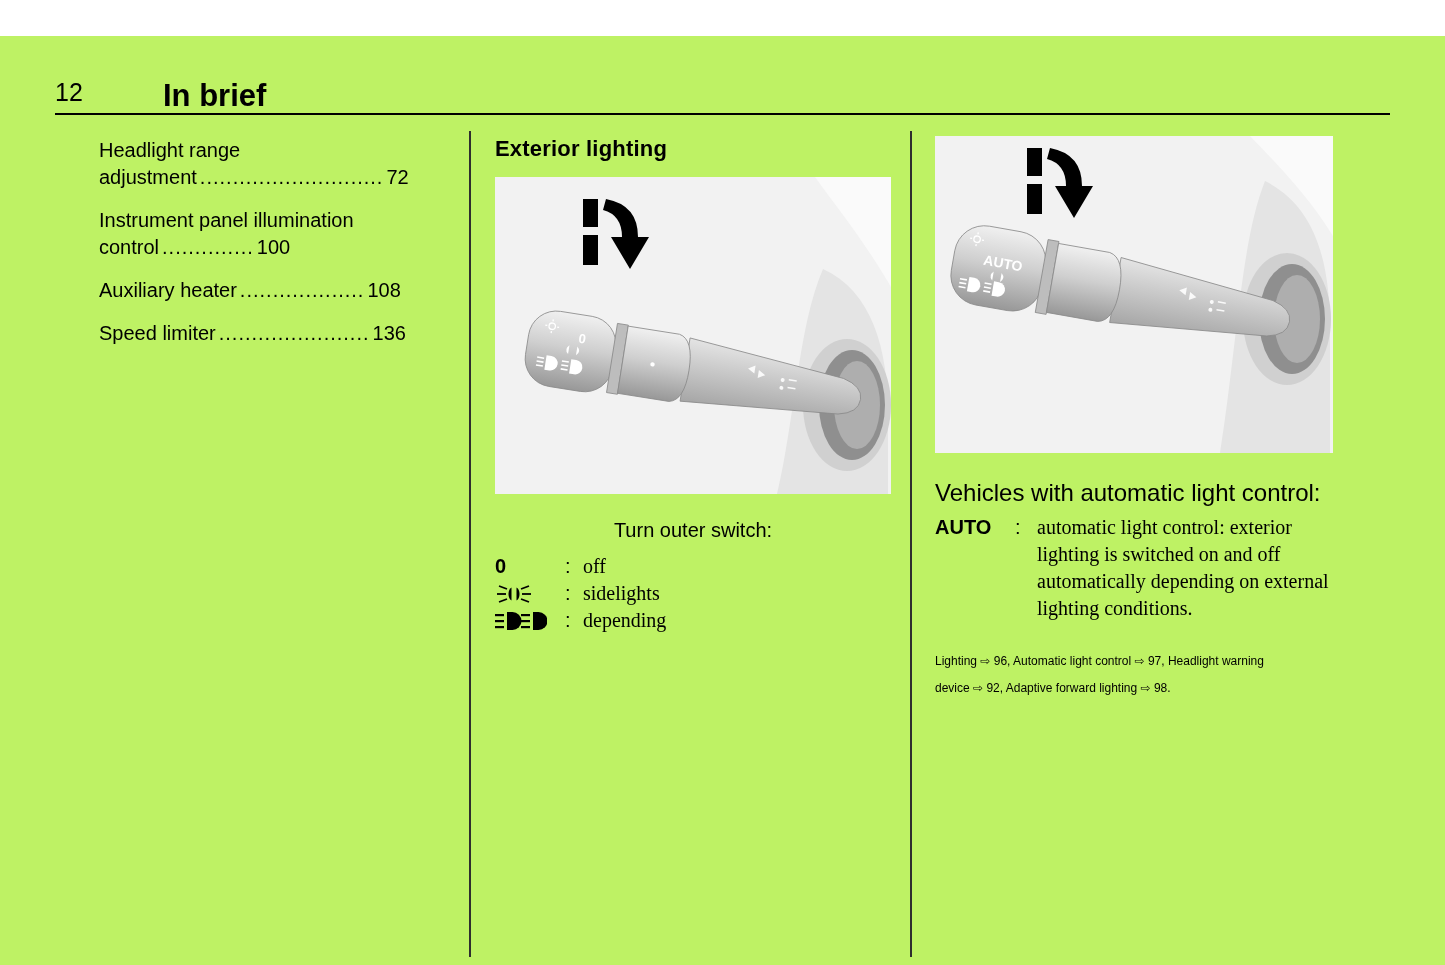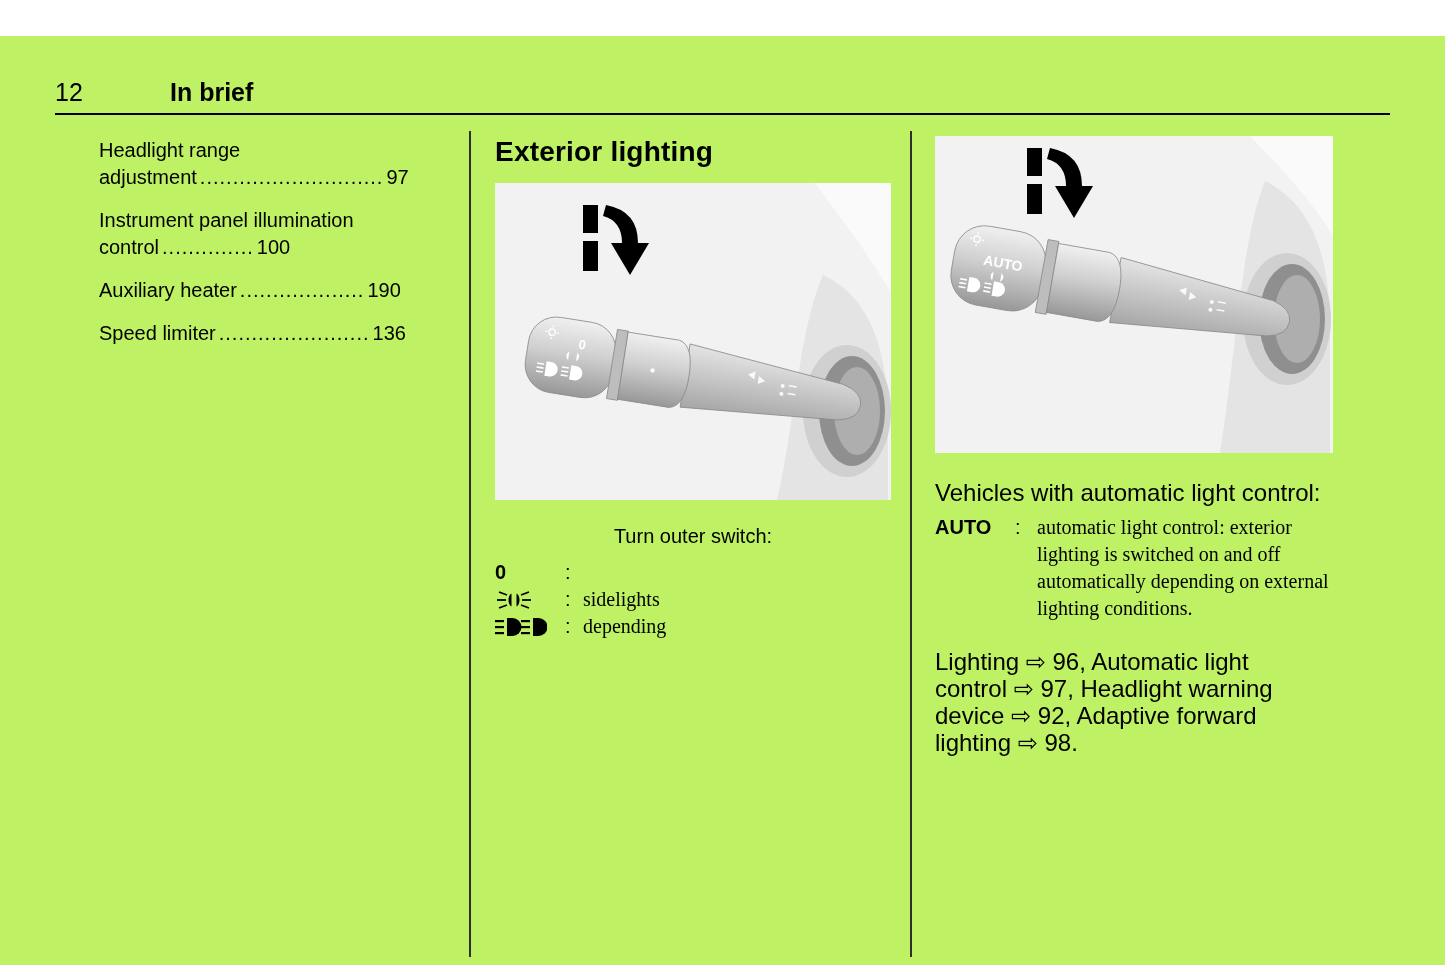--- a/index.html
+++ b/index.html
@@ -7,72 +7,72 @@
   body {
     width: 1445px; height: 965px;
     background: #ffffff;
     color: #000;
     font-family: "Liberation Sans", "DejaVu Sans", sans-serif;
   }
   .page { position: relative; width: 1445px; height: 965px; overflow: hidden; background:#bef264;margin-top:36px; }
 
   
   .hdr-num   { position: absolute; left: 55px;  top: 42px; font-size: 25px; }
-  .hdr-title { position: absolute; left: 170px; top: 42px; font-size: 25px; font-weight: bold; }
+  .hdr-title { position: absolute; left: 163px; top: 42px; font-size: 31px; font-weight: bold; }
   .hdr-rule  { position: absolute; left: 55px;  top: 77px; width: 1335px; height: 2px; background: #000; }
 
   
   .toc { position: absolute; left: 99px; top: 101px; width: 350px; font-size: 20px; line-height: 27px; }
   .toc-item { margin: 0 0 16px 0; }
   .leader { letter-spacing: 1px; margin: 0 3px; }
 
   
   .divider { position: absolute; top: 95px; width: 2px; height: 826px; background: #2e2e2e; }
   .d1 { left: 469px; }
   .d2 { left: 910px; }
 
   
   .col-center { position: absolute; left: 495px; top: 95px; width: 396px; }
-  h1.heading { margin: 0; padding-top: 5px; font-size: 28px; font-weight: bold; letter-spacing: 0.2px; }
+  h1.heading { margin: 0; padding-top: 5px; font-size: 22px; font-weight: bold; letter-spacing: 0.2px; }
   .figure { margin-top: 15px; line-height: 0; }
   .intro { margin: 23px 0 9px 0; font-size: 20px; line-height: 27px; text-align: center; }
 
   .def-row { display: flex; align-items: flex-start; font-size: 20px; line-height: 27px; }
   .term { width: 70px; flex: 0 0 auto; font-weight: bold; }
   .term-icon { width: 70px; flex: 0 0 auto; padding-top: 4px; line-height: 0; }
   .colon { width: 18px; flex: 0 0 auto; }
   .val { flex: 1; font-family: Liberation Serif, serif; }
 
   
   .col-right { position: absolute; left: 935px; top: 95px; width: 398px; }
   .col-right .figure { margin-top: 5px; }
   .r-intro { margin: 26px 0 8px 0; font-size: 24px; line-height: 27px; }
   .auto-def .term { width: 80px; }
   .auto-def .colon { width: 22px; }
   .auto-def .val { max-width: 296px; }
-  .refs { margin: 26px 0 0 0; font-size: 24px; line-height: 27px; width: 342px; }
+  .refs { margin: 26px 0 0 0; font-size: 12px; line-height: 27px; width: 342px; }
 </style>
 </head>
 <body>
 
 <div class="page">
 
   <span class="hdr-num">12</span>
   <span class="hdr-title">In brief</span>
   <div class="hdr-rule"></div>
 
   <aside class="toc">
     <p class="toc-item">
-      <span>Headlight range adjustment</span><span class="leader">............................</span><span>97</span>
+      <span>Headlight range adjustment</span><span class="leader">............................</span><span>72</span>
     </p>
     <p class="toc-item">
       <span>Instrument panel illumination control</span><span class="leader">..............</span><span>100</span>
     </p>
     <p class="toc-item">
-      <span>Auxiliary heater</span><span class="leader">...................</span><span>190</span>
+      <span>Auxiliary heater</span><span class="leader">...................</span><span>108</span>
     </p>
     <p class="toc-item">
       <span>Speed limiter</span><span class="leader">.......................</span><span>136</span>
     </p>
   </aside>
 
   <div class="divider d1"></div>
   <div class="divider d2"></div>
 
   <section class="col-center">
@@ -143,20 +143,21 @@
         </g>
       </svg>
     </div>
 
     <p class="intro">Turn outer switch:</p>
 
     <div>
       <div class="def-row">
         <span class="term">0</span>
         <span class="colon">:</span>
+        <span class="val">off</span>
       </div>
       <div class="def-row">
         <span class="term-icon">
           <svg width="38" height="20" viewBox="0 0 38 20">
             <g fill="#000">
               <path d="M16.5,3.5 C12.5,5.5 12.5,14.5 16.5,16.5 Z"></path>
               <path d="M21.5,3.5 C25.5,5.5 25.5,14.5 21.5,16.5 Z"></path>
             </g>
             <g stroke="#000" stroke-width="1.8">
               <line x1="12" y1="5" x2="4" y2="2"></line>

